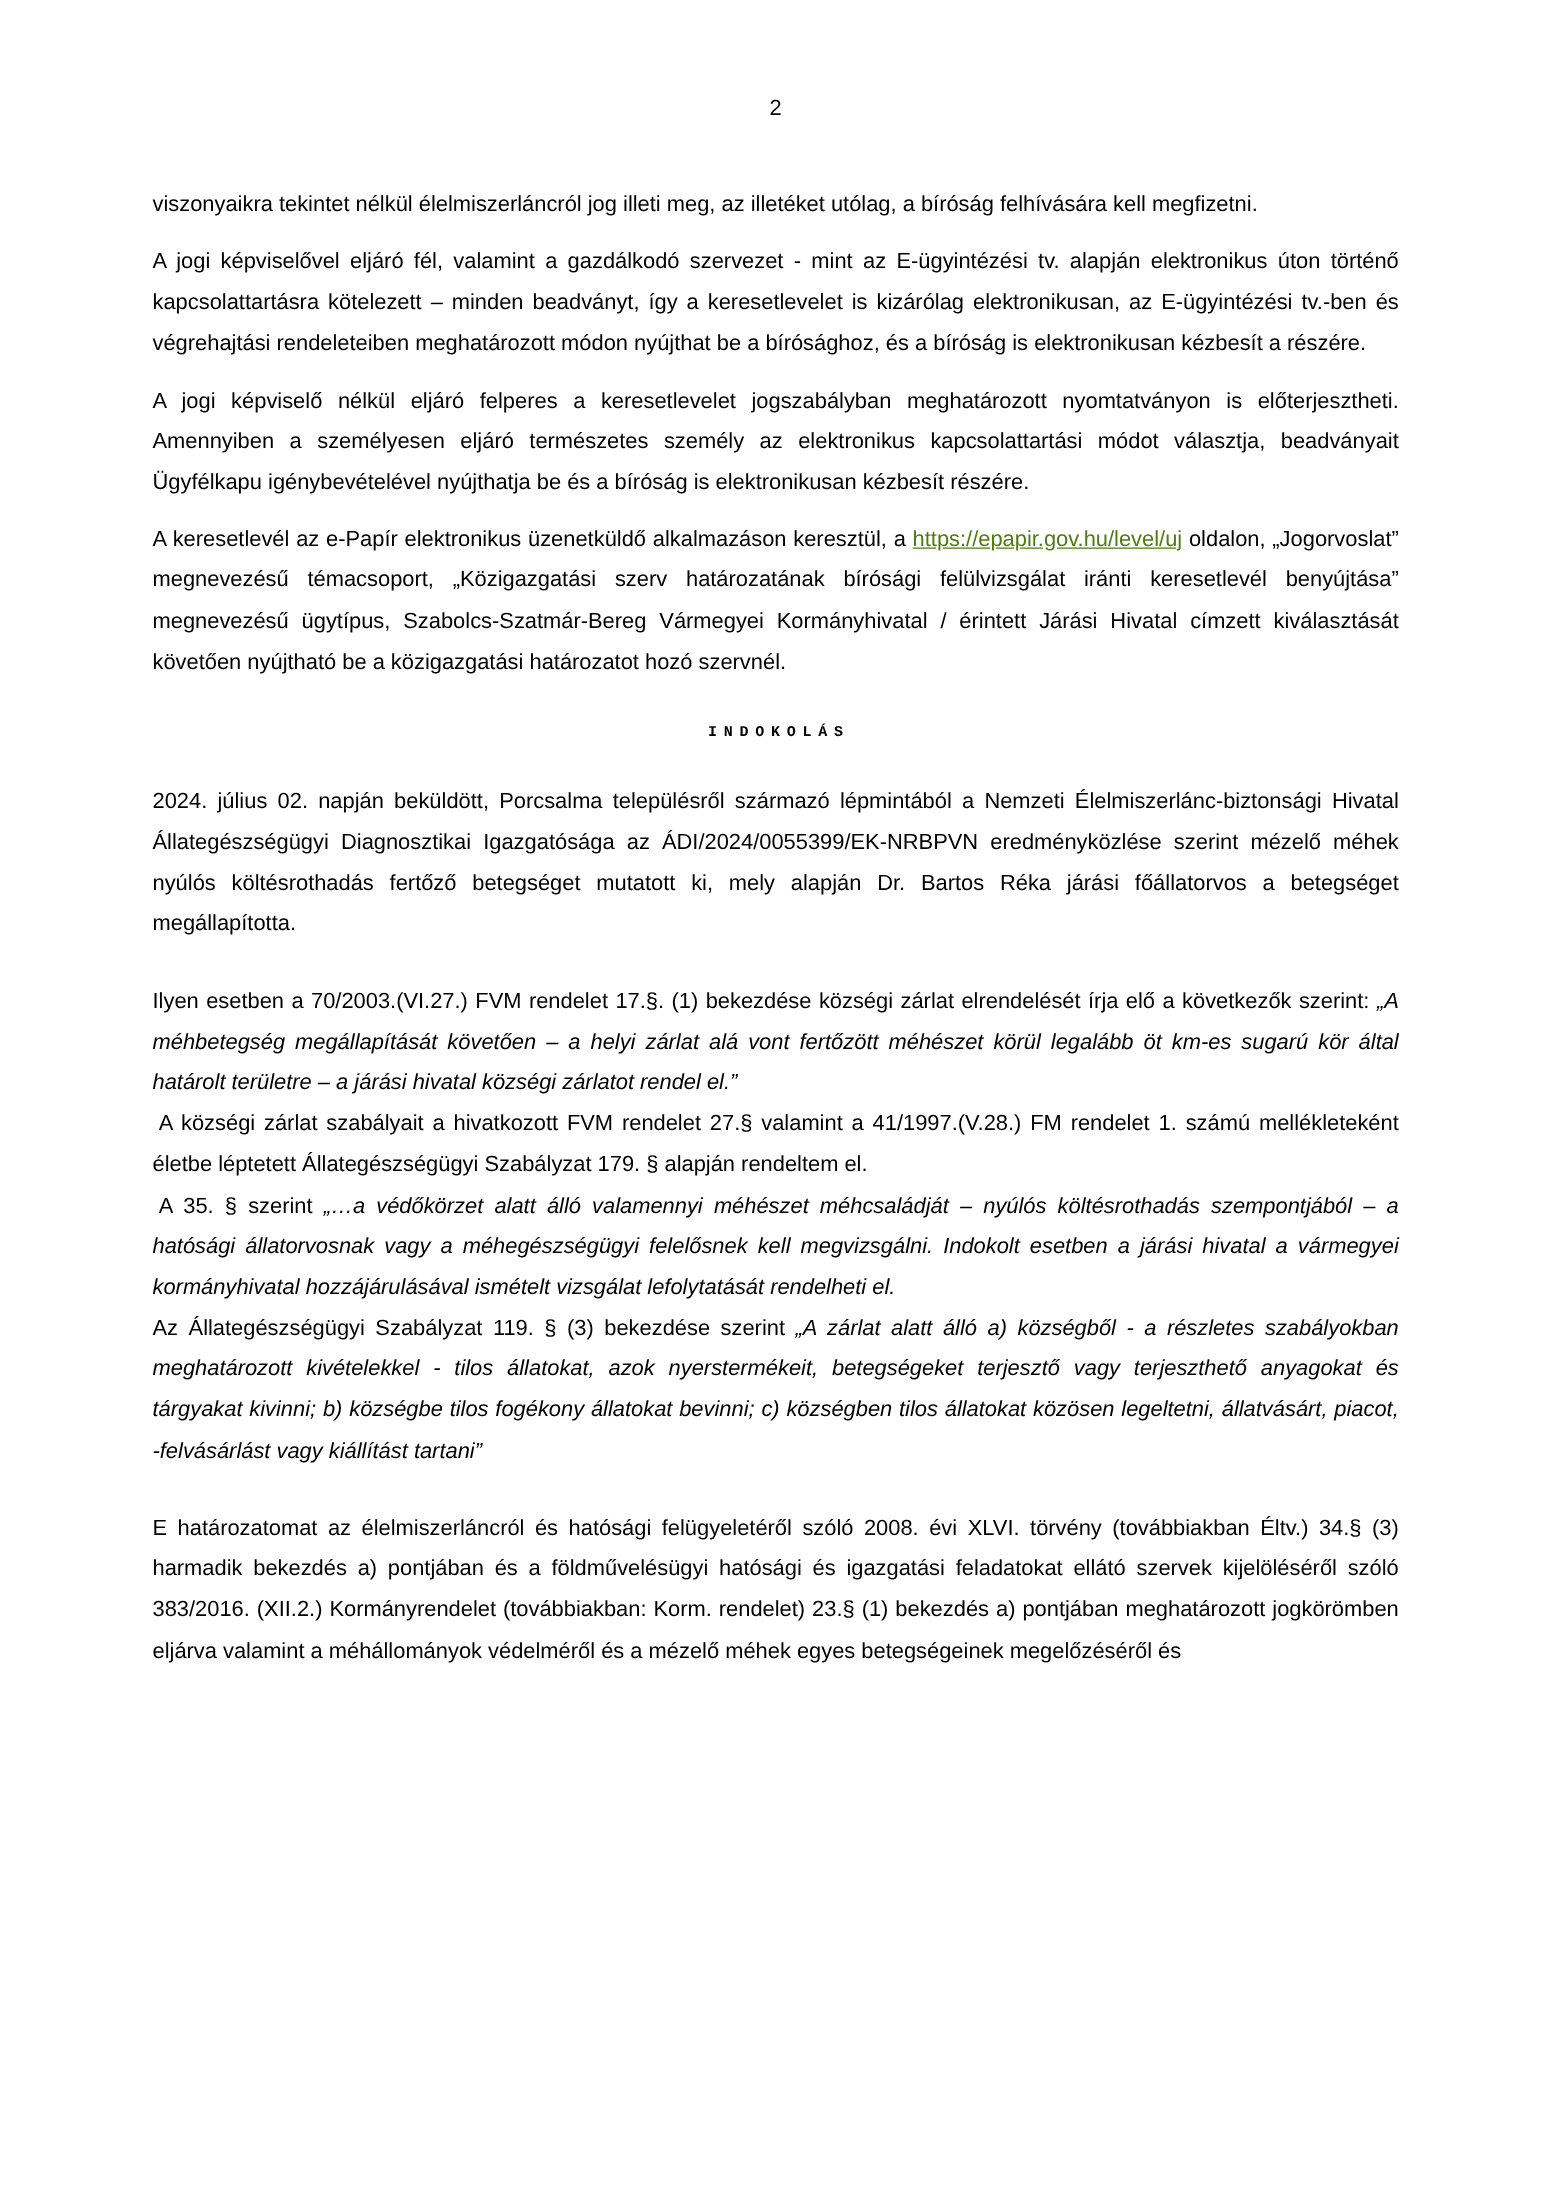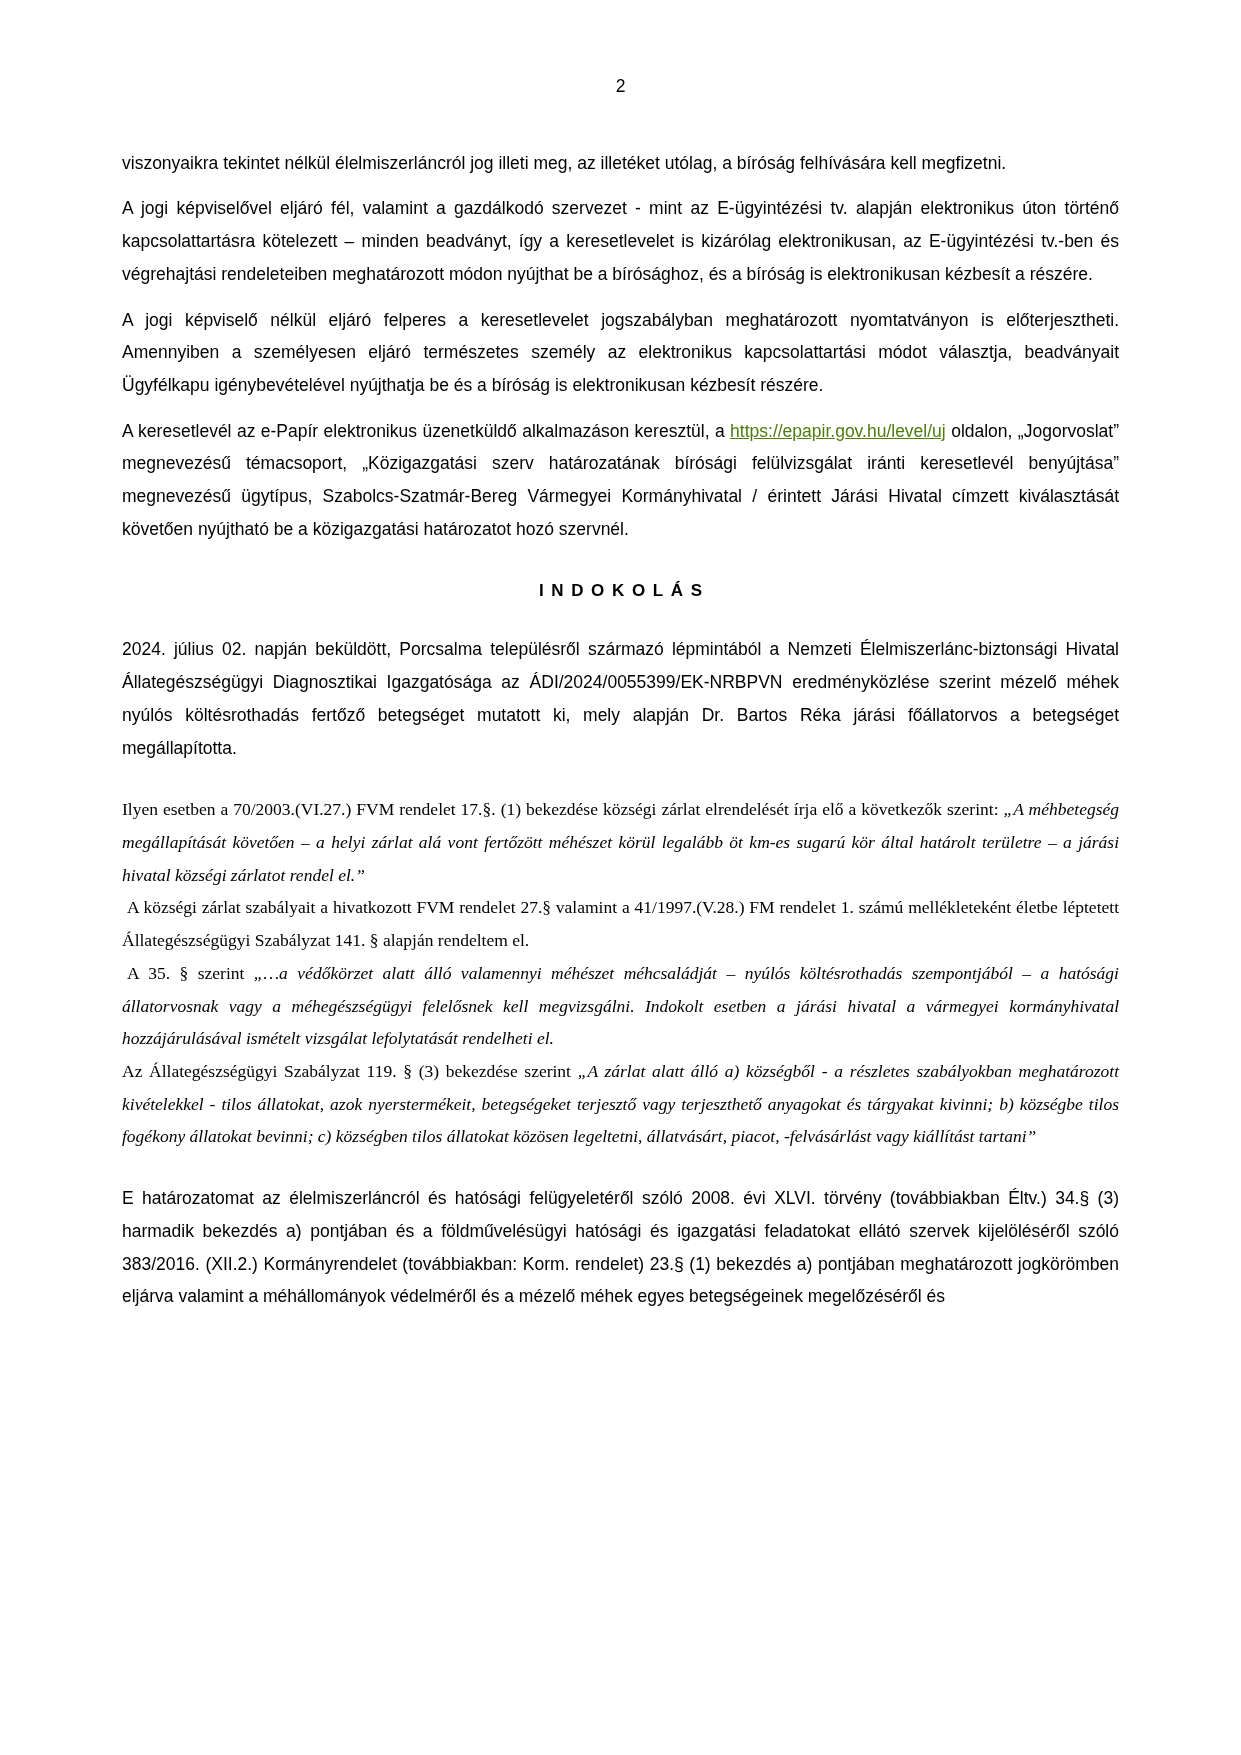--- a/index.html
+++ b/index.html
@@ -24,35 +24,35 @@
   .page-number {
     text-align: center;
     margin: 0 0 44px 0;
   }
   p.para {
     margin: 0 0 13px 0;
     text-align: justify;
   }
   p.para.tight {
     margin-bottom: 0;
-    font-family: Liberation Serif, serif;
   }
   p.para.gap-before {
     margin-top: 29px;
   }
   p.para.indent-small {
     text-indent: 5px;
   }
   h2.section-heading {
-    font-size: 17px;
+    font-size: 12px;
     font-weight: bold;
     text-align: center;
     letter-spacing: 0.45em;
     margin: 29px 0 27px 0;
     text-indent: 0.45em; 
+    font-family: Liberation Mono, monospace;
   }
   a.doc-link {
     color: #4d7c0f;
     text-decoration: underline;
   }
   b.bold-seg { font-weight: normal; }
   i.quote-seg { font-style: italic; }
 </style>
 </head>
 <body>
@@ -82,21 +82,21 @@
 
   <p class="para">
     <span>2024. július 02. napján beküldött, </span><b class="bold-seg">Porcsalma</b><span> településről származó lépmintából a Nemzeti Élelmiszerlánc-biztonsági Hivatal Állategészségügyi Diagnosztikai Igazgatósága az </span><b class="bold-seg">ÁDI/2024/0055399/EK-NRBPVN</b><span> eredményközlése szerint mézelő méhek nyúlós költésrothadás fertőző betegséget mutatott ki, mely alapján Dr. Bartos Réka járási főállatorvos a betegséget megállapította.</span>
   </p>
 
   <p class="para tight gap-before">
     <span>Ilyen esetben a 70/2003.(VI.27.) FVM rendelet 17.§. (1) bekezdése községi zárlat elrendelését írja elő a következők szerint: </span><i class="quote-seg">„A méhbetegség megállapítását követően – a helyi zárlat alá vont fertőzött méhészet körül legalább öt km-es sugarú kör által határolt területre – a járási hivatal községi zárlatot rendel el.”</i>
   </p>
 
   <p class="para tight indent-small">
-    <span>A községi zárlat szabályait a hivatkozott FVM rendelet 27.§ valamint a 41/1997.(V.28.) FM rendelet 1. számú mellékleteként életbe léptetett Állategészségügyi Szabályzat 141. § alapján rendeltem el.</span>
+    <span>A községi zárlat szabályait a hivatkozott FVM rendelet 27.§ valamint a 41/1997.(V.28.) FM rendelet 1. számú mellékleteként életbe léptetett Állategészségügyi Szabályzat 179. § alapján rendeltem el.</span>
   </p>
 
   <p class="para tight indent-small">
     <span>A 35. § szerint </span><i class="quote-seg">„…a védőkörzet alatt álló valamennyi méhészet méhcsaládját – nyúlós költésrothadás szempontjából – a hatósági állatorvosnak vagy a méhegészségügyi felelősnek kell megvizsgálni. Indokolt esetben a járási hivatal a vármegyei kormányhivatal hozzájárulásával ismételt vizsgálat lefolytatását rendelheti el.</i>
   </p>
 
   <p class="para tight">
     <span>Az Állategészségügyi Szabályzat 119. § (3) bekezdése szerint </span><i class="quote-seg">„A zárlat alatt álló a) községből - a részletes szabályokban meghatározott kivételekkel - tilos állatokat, azok nyerstermékeit, betegségeket terjesztő vagy terjeszthető anyagokat és tárgyakat kivinni; b) községbe tilos fogékony állatokat bevinni; c) községben tilos állatokat közösen legeltetni, állatvásárt, piacot, -felvásárlást vagy kiállítást tartani”</i>
   </p>
 

